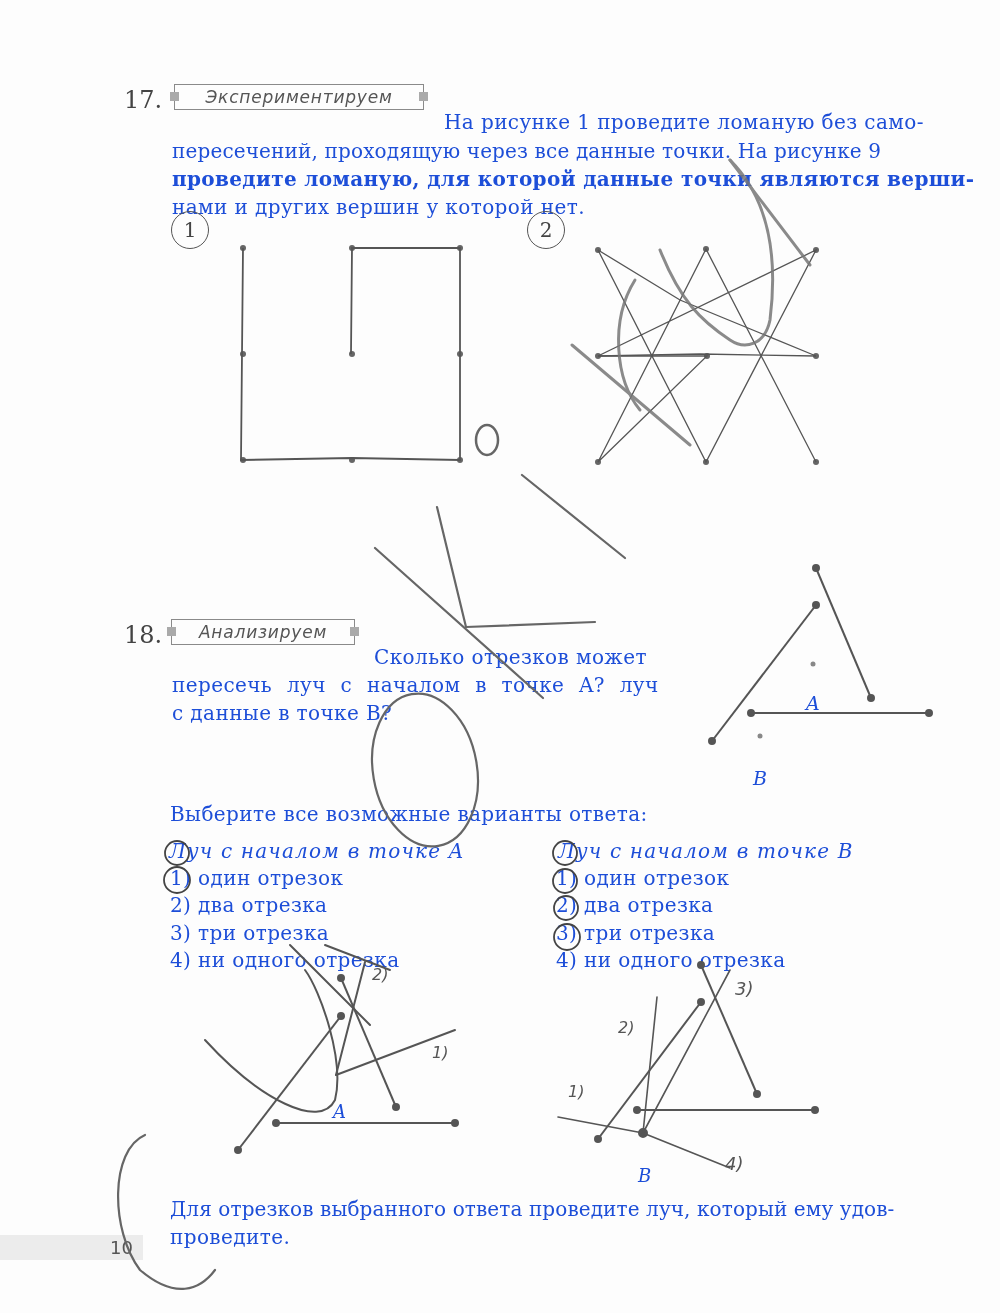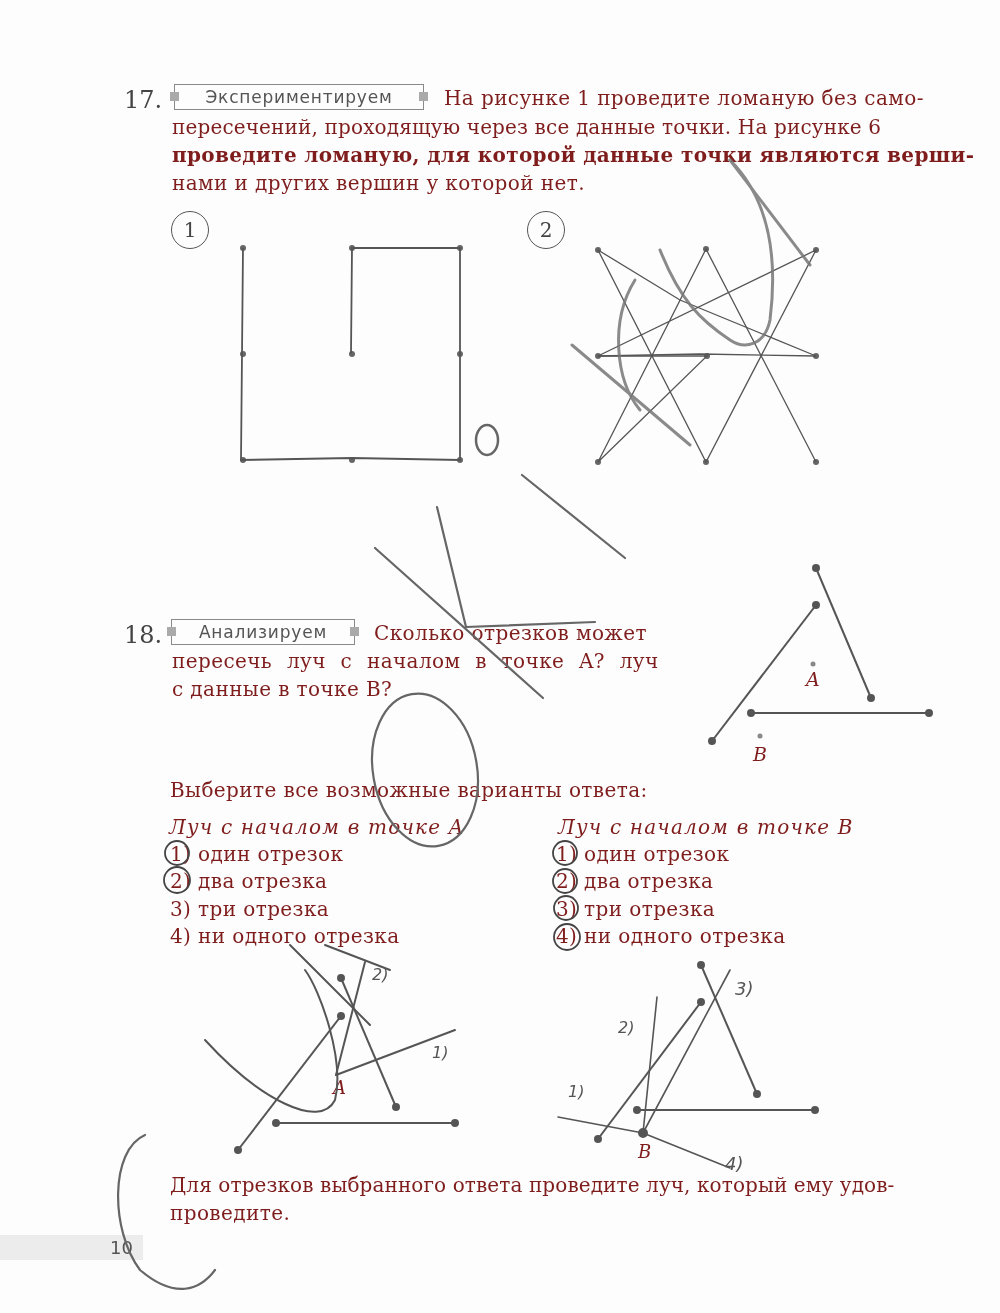--- a/index.html
+++ b/index.html
@@ -1,39 +1,39 @@
 <!DOCTYPE html>
 <html><head>
   <meta charset="utf-8">
   <style>
     html,body{margin:0;padding:0;background:#fdfdfd;}
     body{width:1000px;height:1313px;position:relative;overflow:hidden;font-family:"DejaVu Serif",serif;color:#444;}
     .abs{position:absolute;}
-    .txt{font-size:20px;line-height:27px;letter-spacing:0.4px;color:#7f1d1d;white-space:nowrap;}
+    .txt{font-size:20px;line-height:27px;letter-spacing:0.4px;color:#1d4ed8;white-space:nowrap;margin-top:24px;}
     .num{font-size:24px;color:#444;}
-    .tag{position:absolute;border:1.5px solid #8a8a8a;height:26px;box-sizing:border-box;font-family:"DejaVu Sans",sans-serif;font-size:17px;color:#555;letter-spacing:0.8px;display:flex;align-items:center;justify-content:center;padding:12px 16px;}
+    .tag{position:absolute;border:1.5px solid #8a8a8a;height:26px;box-sizing:border-box;font-family:"DejaVu Sans",sans-serif;font-size:17px;color:#555;letter-spacing:0.8px;display:flex;align-items:center;justify-content:center;padding:12px 16px;font-style:italic;}
     .tag .sq{position:absolute;top:7px;width:9px;height:9px;background:#aaa;}
     .tag .sq.l{left:-5px;} .tag .sq.r{right:-5px;}
     .ital{font-style:italic;}
     .circ{position:absolute;width:38px;height:38px;border:1.4px solid #555;border-radius:50%;display:flex;align-items:center;justify-content:center;font-size:20px;color:#444;box-sizing:border-box;}
     .pagebar{position:absolute;left:0;top:1235px;width:143px;height:25px;background:#ececec;}
     .pnum{position:absolute;left:110px;top:1237px;font-family:"DejaVu Sans",sans-serif;font-size:18px;color:#555;}
     svg{position:absolute;left:0;top:0;}
   </style>
 </head>
 <body>
 
 <div class="abs num" style="left:124px;top:86px;">17.</div>
 <div class="tag" style="left:174px;top:84px;width:250px;">
   <span class="sq l"></span>
   <span>Экспериментируем</span>
   <span class="sq r"></span>
 </div>
 <div class="abs txt" style="left:444px;top:85px;">На рисунке 1 проведите ломаную без само-</div>
-<div class="abs txt" style="left:172px;top:114px;letter-spacing:0.15px;">пересечений, проходящую через все данные точки. На рисунке 6</div>
+<div class="abs txt" style="left:172px;top:114px;letter-spacing:0.15px;">пересечений, проходящую через все данные точки. На рисунке 9</div>
 <div class="abs txt" style="left:172px;top:142px;letter-spacing:0.35px;font-weight:bold;">проведите ломаную, для которой данные точки являются верши-</div>
 <div class="abs txt" style="left:172px;top:170px;">нами и других вершин у которой нет.</div>
 
 <div class="circ" style="left:171px;top:211px;">1</div>
 <div class="circ" style="left:527px;top:211px;">2</div>
 
 <div class="abs num" style="left:124px;top:621px;">18.</div>
 <div class="tag" style="left:171px;top:619px;width:184px;">
   <span class="sq l"></span>
   <span>Анализируем</span>

